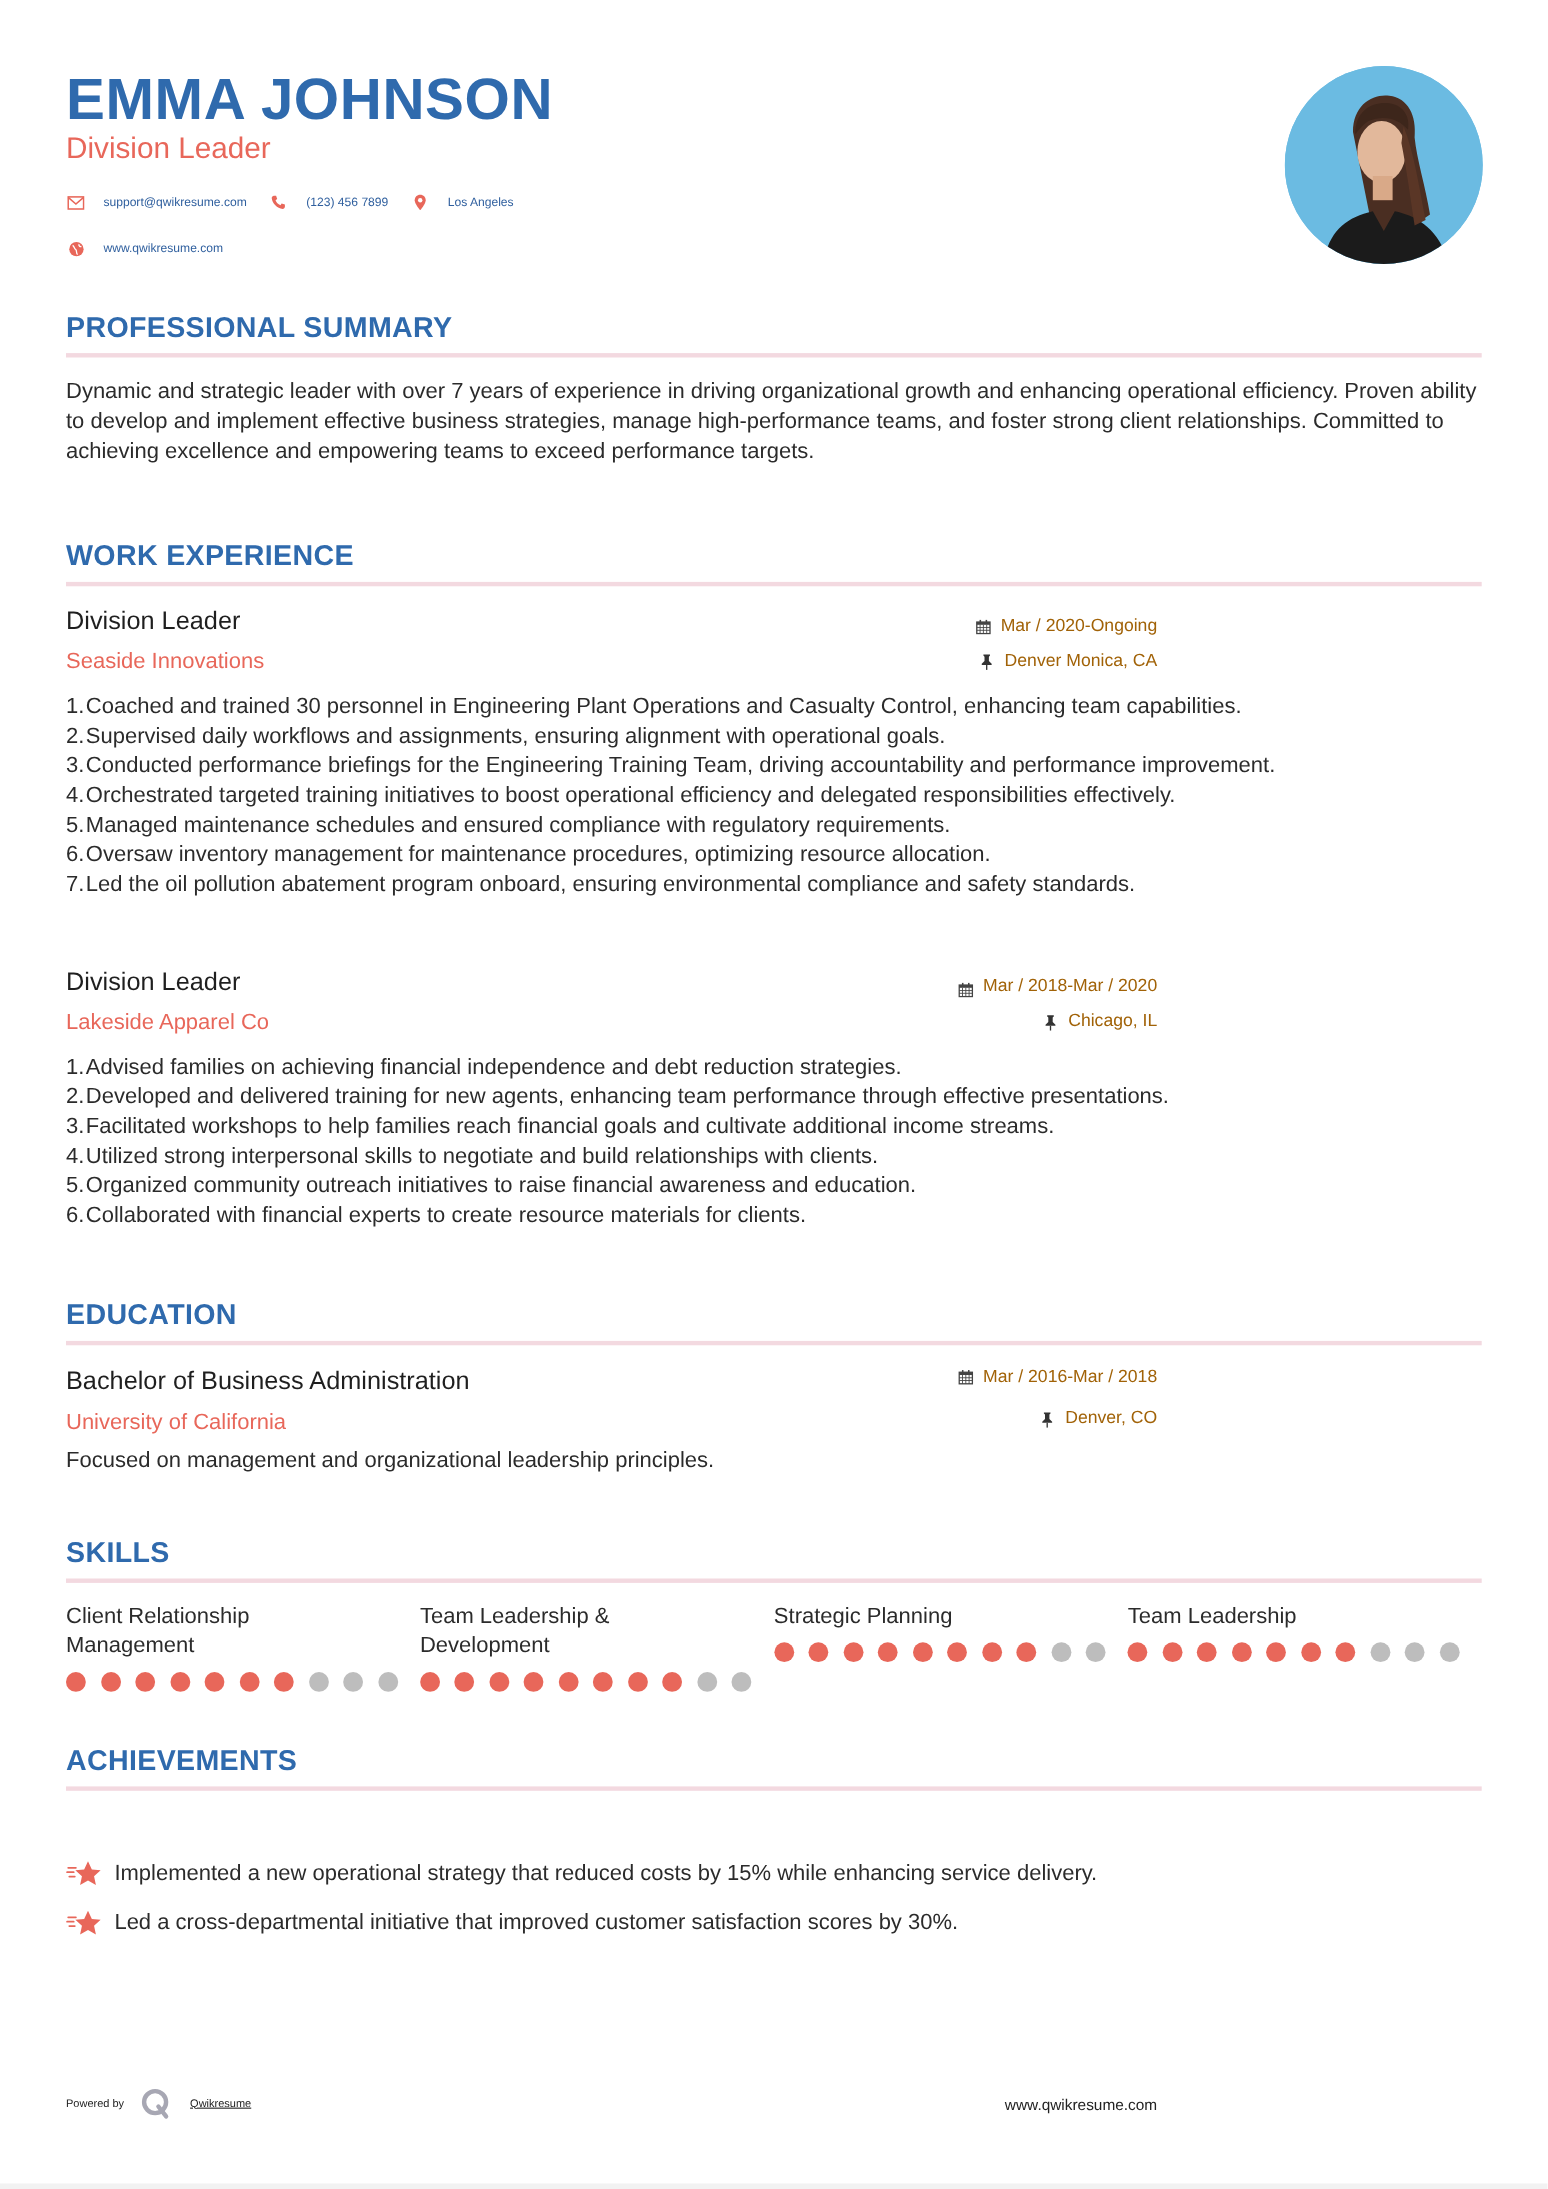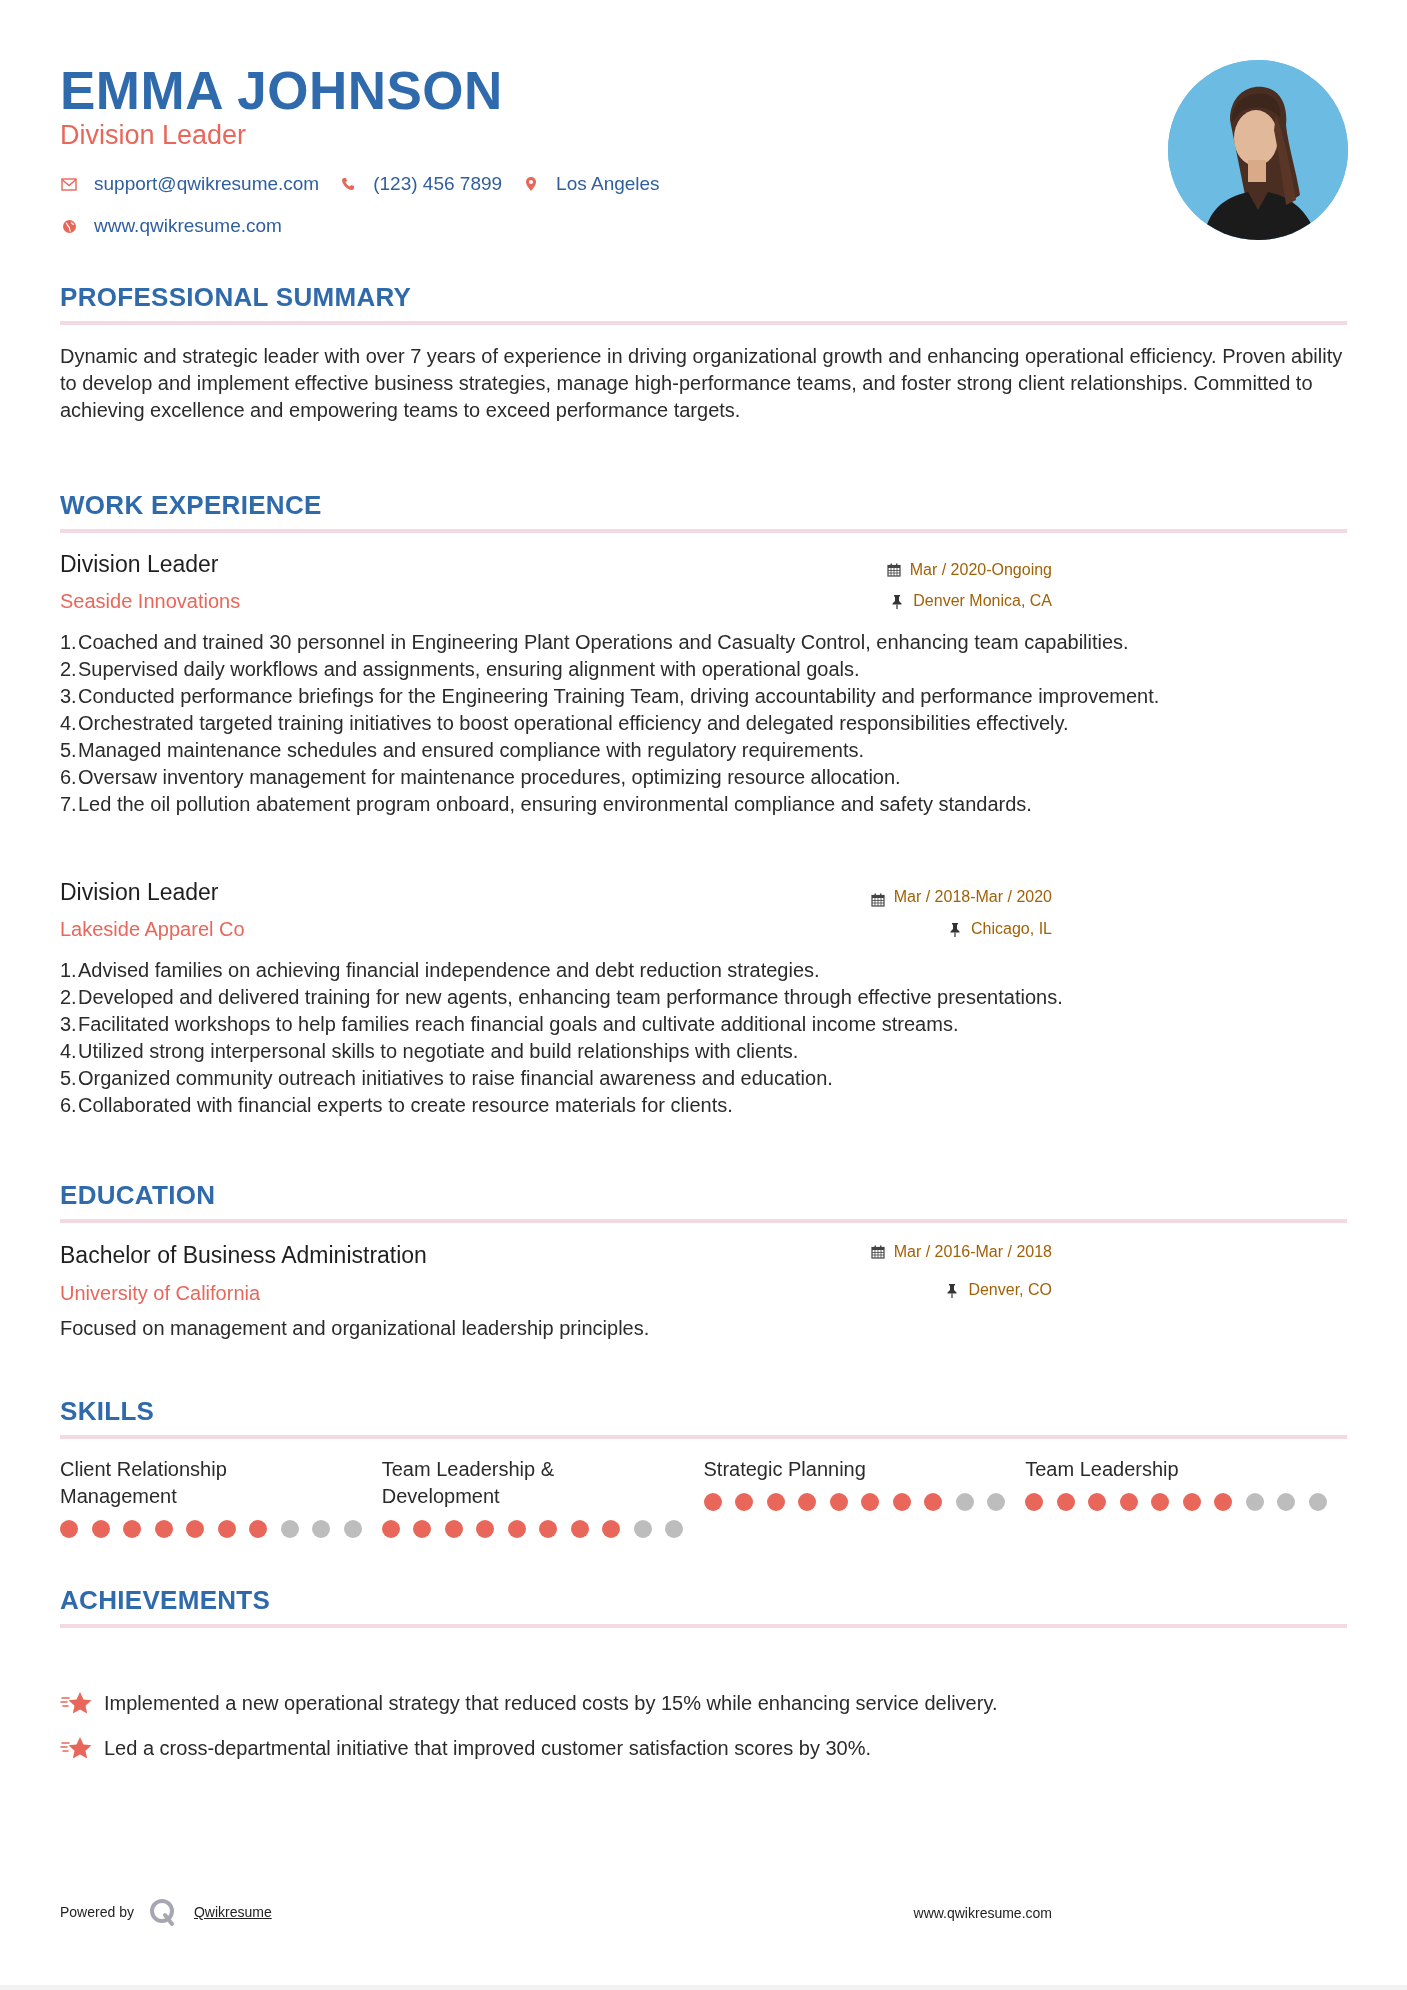--- a/index.html
+++ b/index.html
@@ -3,21 +3,21 @@
   <meta charset="utf-8">
   <style>
     * { box-sizing: border-box; margin: 0; padding: 0; }
     html, body { width: 1407px; height: 1990px; background: #ffffff; }
     body { font-family: "Liberation Sans", "DejaVu Sans", sans-serif; color: #2b2b2b; position: relative; overflow: hidden; }
     .page { position: absolute; left: 0; top: 0; width: 1112px; height: 1985px; background: #fff; }
     .bottom-band { position: absolute; left: 0; top: 1985px; width: 1407px; height: 5px; background: #f2f2f2; }
 
     .name { position: absolute; left: 60px; top: 60px; font-size: 53px; font-weight: bold; color: #2f6aad; letter-spacing: 0.5px; line-height: 62px; }
     .subtitle { position: absolute; left: 60px; top: 118px; font-size: 27px; color: #e8675a; line-height: 34px; }
-    .contact-row { position: absolute; left: 60px; display: flex; font-size: 19px; color: #2f5f9e; line-height: 22px; }
+    .contact-row { position: absolute; left: 60px; display: flex; font-size: 11px; color: #2f5f9e; line-height: 22px; }
     .contact-row .item { display: flex; align-items: center; margin-right: 20px; }
     .contact-row .ico { width: 18px; height: 18px; display: inline-flex; align-items: center; justify-content: center; margin-right: 16px; color: #e8675a; }
     .photo { position: absolute; left: 1168px; top: 60px; width: 180px; height: 180px; border-radius: 50%; background: #6bbbe2; overflow: hidden; }
 
     .section-title { position: absolute; left: 60px; font-size: 26px; font-weight: bold; color: #2f6aad; letter-spacing: 0.3px; line-height: 32px; }
     .rule { position: absolute; left: 60px; width: 1287px; height: 4px; background: #f3d9e0; }
 
     .para { position: absolute; left: 60px; width: 1287px; font-size: 20px; line-height: 27px; color: #2b2b2b; }
     .job-title { position: absolute; left: 60px; font-size: 23px; line-height: 30px; color: #1f1f1f; }
     .company { position: absolute; left: 60px; font-size: 20px; line-height: 26px; color: #e8675a; }
@@ -33,21 +33,21 @@
     .skill { width: 330px; }
     .skill-name { font-size: 20px; line-height: 27px; color: #2b2b2b; height: 54px; }
     .skill-name.single { height: 27px; }
     .dots { display: flex; margin-top: 10px; }
     .dot { width: 18px; height: 18px; border-radius: 50%; margin-right: 13.5px; background: #bdbdbd; }
     .dot.on { background: #e8675a; }
 
     .ach { position: absolute; left: 60px; display: flex; align-items: center; font-size: 20px; line-height: 27px; color: #2b2b2b; }
     .ach .star { width: 34px; height: 28px; margin-right: 10px; }
 
-    .footer-left { position: absolute; left: 60px; top: 1897px; display: flex; align-items: center; font-size: 14px; color: #222; }
+    .footer-left { position: absolute; left: 60px; top: 1897px; display: flex; align-items: center; font-size: 10px; color: #222; }
     .footer-left .qlogo { margin: 0 16px 0 14px; width: 30px; height: 30px; }
     .footer-left .brand { text-decoration: underline; color: #222; }
     .footer-right { position: absolute; right: 60px; top: 1905px; font-size: 14px; color: #222; }
   </style>
 </head>
 <body>
 
 <div class="page">
 
   <div class="name">EMMA JOHNSON</div>

